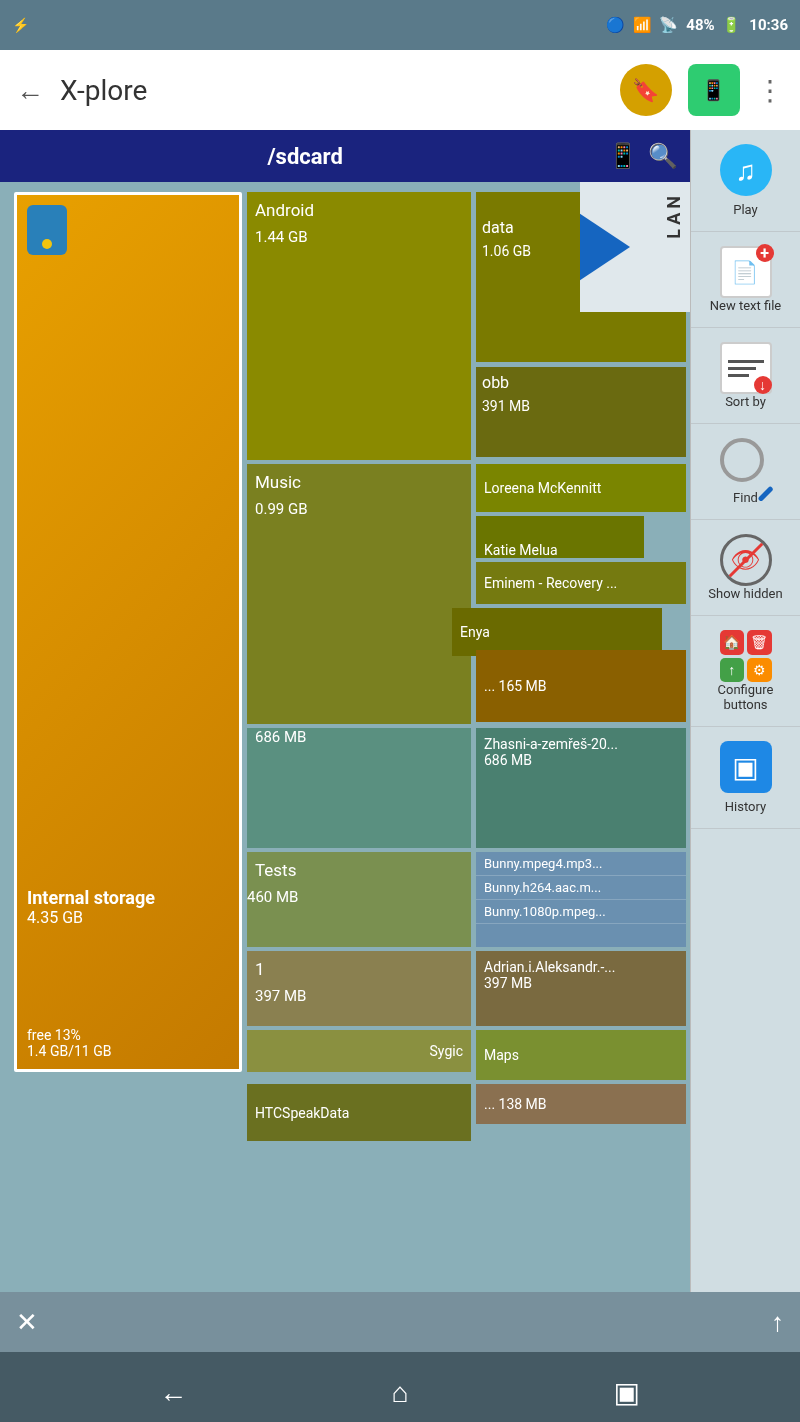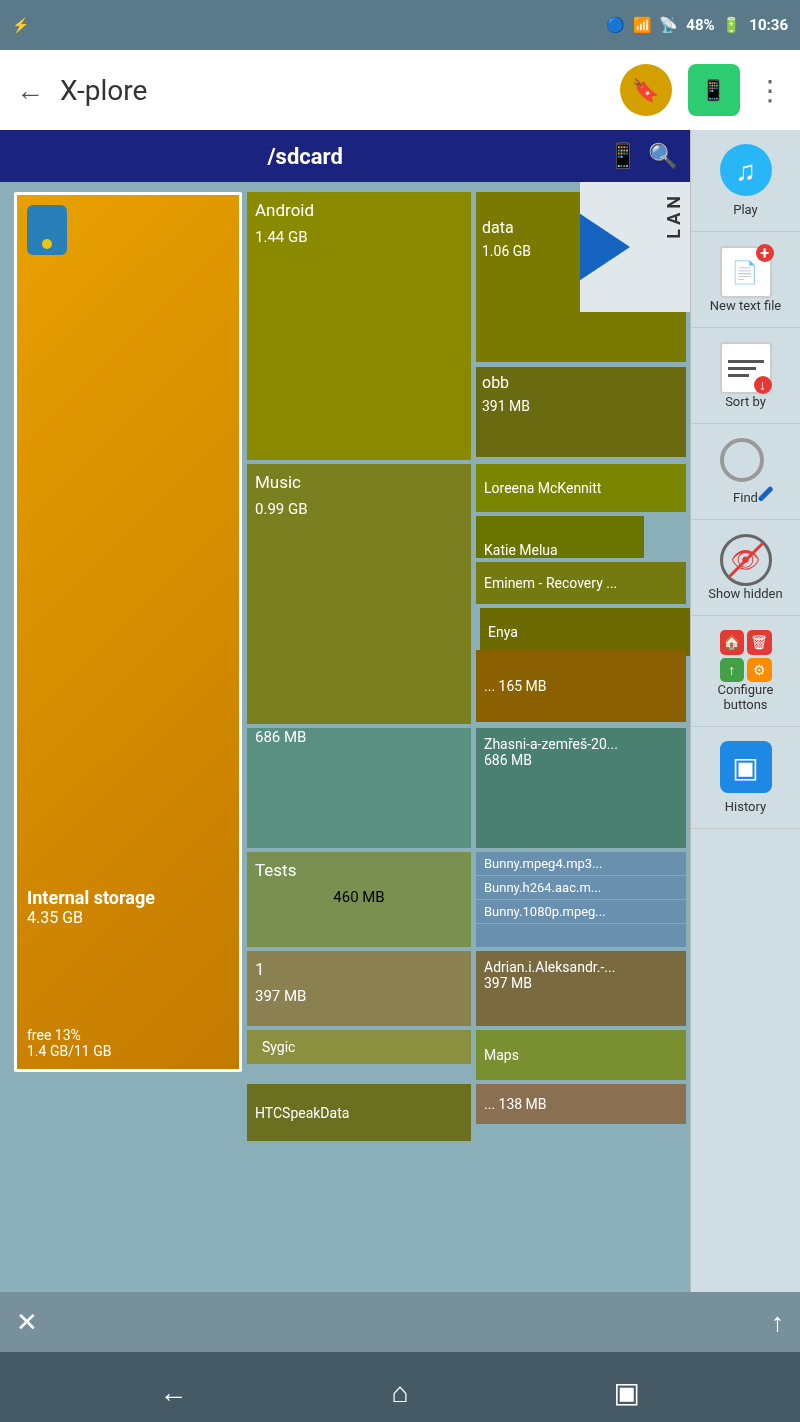--- a/index.html
+++ b/index.html
@@ -220,21 +220,21 @@
       position: absolute;
       left: 476px;
       top: 380px;
       width: 210px;
       height: 42px;
       background: #757a10;
       display: flex; align-items: center; padding: 0 8px;
     }
     .enya-block {
       position: absolute;
-      left: 480px;
+      left: 452px;
       top: 426px;
       width: 210px;
       height: 48px;
       background: #6a6a00;
       display: flex; align-items: center; padding: 10px 8px;
     }
     .music-more-block {
       position: absolute;
       left: 476px;
       top: 468px;
@@ -270,21 +270,21 @@
     
     .tests-block {
       position: absolute;
       left: 247px;
       top: 670px;
       width: 224px;
       height: 95px;
       background: #7a9050;
     }
     .tests-label { color: white; font-size: 17px; padding: 8px; }
-    .tests-size { color: #000000; font-size: 15px; padding: 0 8px; text-align: center; }
+    .tests-size { color: #ffffff; font-size: 15px; padding: 0 0; }
 
     .bunny-block {
       position: absolute;
       left: 476px;
       top: 670px;
       width: 210px;
       height: 95px;
       background: #6a90b0;
     }
     .bunny-item { color: white; font-size: 13px; padding: 4px 8px; border-bottom: 1px solid rgba(255,255,255,0.2); }
@@ -310,23 +310,23 @@
       background: #7a6a40;
       padding: 8px;
     }
 
     
     .sygic-block {
       position: absolute;
       left: 247px;
       top: 848px;
       width: 224px;
-      height: 34px;
+      height: 42px;
       background: #8a9040;
-      display: flex; align-items: center; padding: 0 15px;
+      display: flex; align-items: center; padding: 0 8px; justify-content: flex-end;
     }
     .maps-block {
       position: absolute;
       left: 476px;
       top: 848px;
       width: 210px;
       height: 50px;
       background: #7a9030;
       display: flex; align-items: center; padding: 0 8px;
     }

